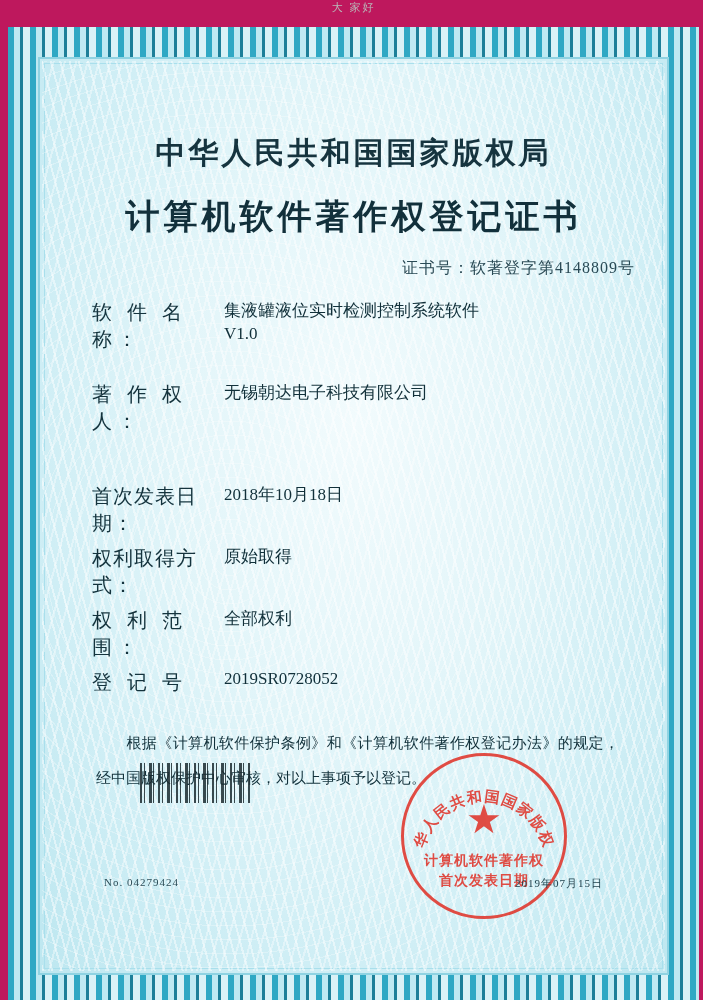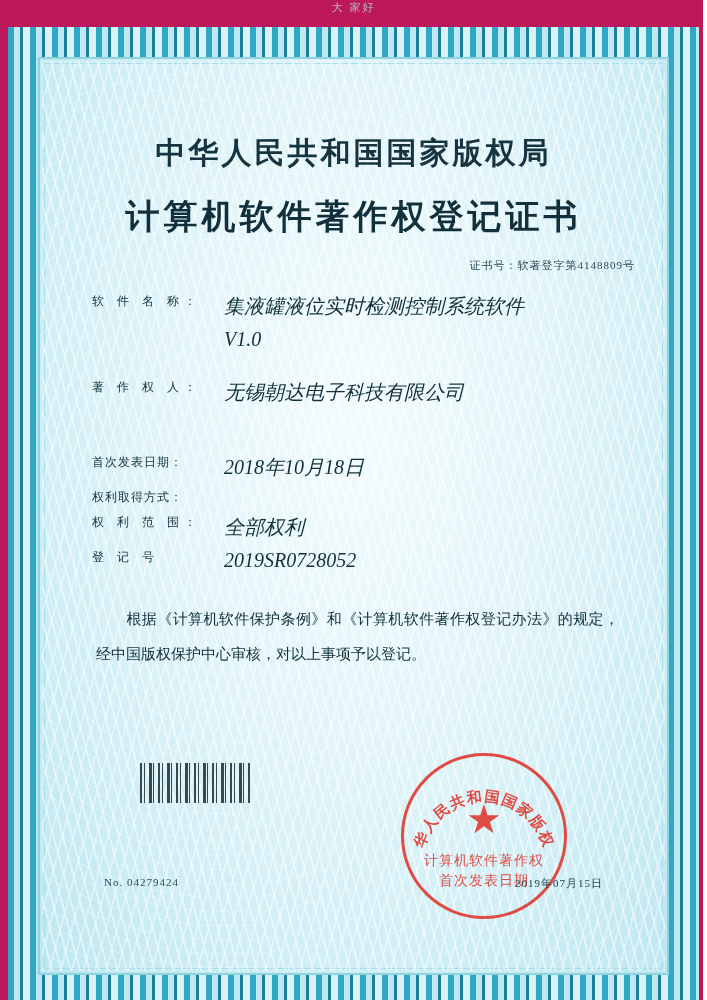--- a/index.html
+++ b/index.html
@@ -98,53 +98,52 @@
     font-size: 34px;
     font-weight: bold;
     letter-spacing: 4px;
     color: #12303b;
     font-family: "DejaVu Serif", "Liberation Serif", serif;
   }
   .cert-no {
     margin-top: 18px;
     text-align: right;
     padding-right: 28px;
-    font-size: 11px;
+    font-size: 16px;
     color: #2a4a55;
     letter-spacing: 1px;
   }
   .fields {
     margin-top: 20px;
     padding-left: 48px;
     padding-right: 30px;
     color: #14333d;
   }
   .row {
     display: flex;
     align-items: flex-start;
     margin-bottom: 8px;
     font-size: 15px;
   }
   .row .label {
     width: 132px;
     flex: none;
     letter-spacing: 5px;
-    font-size: 12px;
+    font-size: 20px;
     color: #14333d;
   }
   .row .label.tight { letter-spacing: 1px; }
   .row .value {
     flex: 1;
-    font-size: 20px;
+    font-size: 17px;
     color: #11303a;
-    font-style: italic;
   }
   .row .value .second-line {
     display: block;
-    margin-top: 8px;
+    margin-top: 2px;
   }
   .gap-lg { height: 40px; }
   .gap-md { height: 20px; }
   .paragraph {
     margin-top: 30px;
     padding-left: 52px;
     padding-right: 44px;
     font-size: 15px;
     line-height: 35px;
     color: #11303a;
@@ -193,21 +192,21 @@
     transform: translateX(-50%);
     font-size: 40px;
     line-height: 40px;
     color: #e0352b;
   }
   .seal .seal-line1, .seal .seal-line2 {
     position: absolute;
     width: 100%;
     text-align: center;
     font-size: 14px;
-    font-weight: normal;
+    font-weight: bold;
     letter-spacing: 1px;
   }
   .seal .seal-line1 { top: 96px; }
   .seal .seal-line2 { top: 116px; }
   
   .footer {
     position: absolute;
     left: 60px;
     right: 60px;
     bottom: 78px;
@@ -261,20 +260,21 @@
         <div class="gap-lg"></div>
 
 
         <div class="row">
           <div class="label tight">首次发表日期：</div>
           <div class="value">2018年10月18日</div>
         </div>
 
         <div class="row">
           <div class="label tight">权利取得方式：</div>
+          <div class="value">原始取得</div>
         </div>
 
         <div class="row">
           <div class="label">权 利 范 围：</div>
           <div class="value">全部权利</div>
         </div>
 
         <div class="row">
           <div class="label">登 记 号</div>
           <div class="value">2019SR0728052</div>

